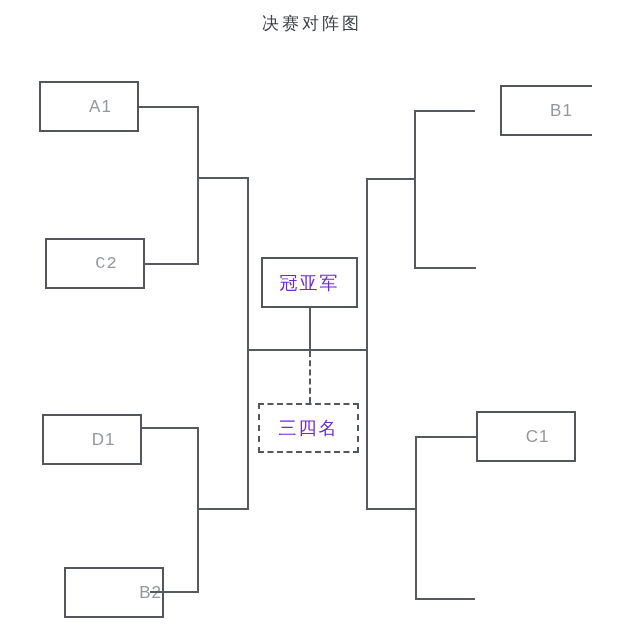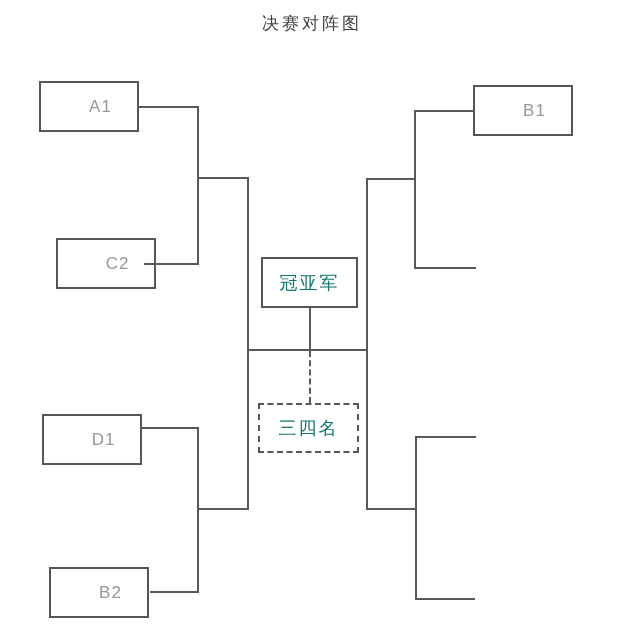--- a/index.html
+++ b/index.html
@@ -47,21 +47,21 @@
     position: absolute;
     box-sizing: border-box;
     border: 2px solid #53565a;
     background: #ffffff;
     display: flex;
     align-items: center;
     justify-content: center;
     font-family: Liberation Serif, serif;
     font-size: 18px;
     letter-spacing: 2px;
-    color: #0f766e;
+    color: #6d28d9;
   }
   .center-box.dashed {
     border-style: dashed;
     border-width: 2px;
   }
   .hline {
     position: absolute;
     height: 0;
     border-top: 2px solid #56595d;
   }
@@ -77,32 +77,35 @@
 </head>
 <body>
 
 <div id="canvas">
 
   <div class="title">决赛对阵图</div>
 
   <div class="box" style="left:39px; top:81px;">
     <span class="team-label">A1</span>
   </div>
-  <div class="box" style="left:56px; top:238px;">
+  <div class="box" style="left:45px; top:238px;font-family:Liberation Mono, monospace;">
     <span class="team-label">C2</span>
   </div>
   <div class="box" style="left:42px; top:379px;margin-top:35px;">
     <span class="team-label">D1</span>
   </div>
-  <div class="box" style="left:49px; top:567px;">
+  <div class="box" style="left:64px; top:567px;justify-content:flex-end;">
     <span class="team-label">B2</span>
   </div>
 
-  <div class="box" style="left:473px; top:85px;justify-content:center;">
+  <div class="box" style="left:500px; top:85px;justify-content:center;">
     <span class="team-label">B1</span>
+  </div>
+  <div class="box" style="left:476px; top:411px;">
+    <span class="team-label">C1</span>
   </div>
 
   <div class="center-box" style="left:261px; top:257px; width:97px; height:51px;">冠亚军</div>
   <div class="center-box dashed" style="left:258px; top:403px; width:101px; height:50px;">三四名</div>
 
   <div class="hline" style="left:139px; top:106px; width:60px;"></div>
   <div class="hline" style="left:144px; top:263px; width:55px;"></div>
   <div class="vline" style="left:197px; top:106px; height:159px;"></div>
   <div class="hline" style="left:197px; top:177px; width:52px;"></div>
 

